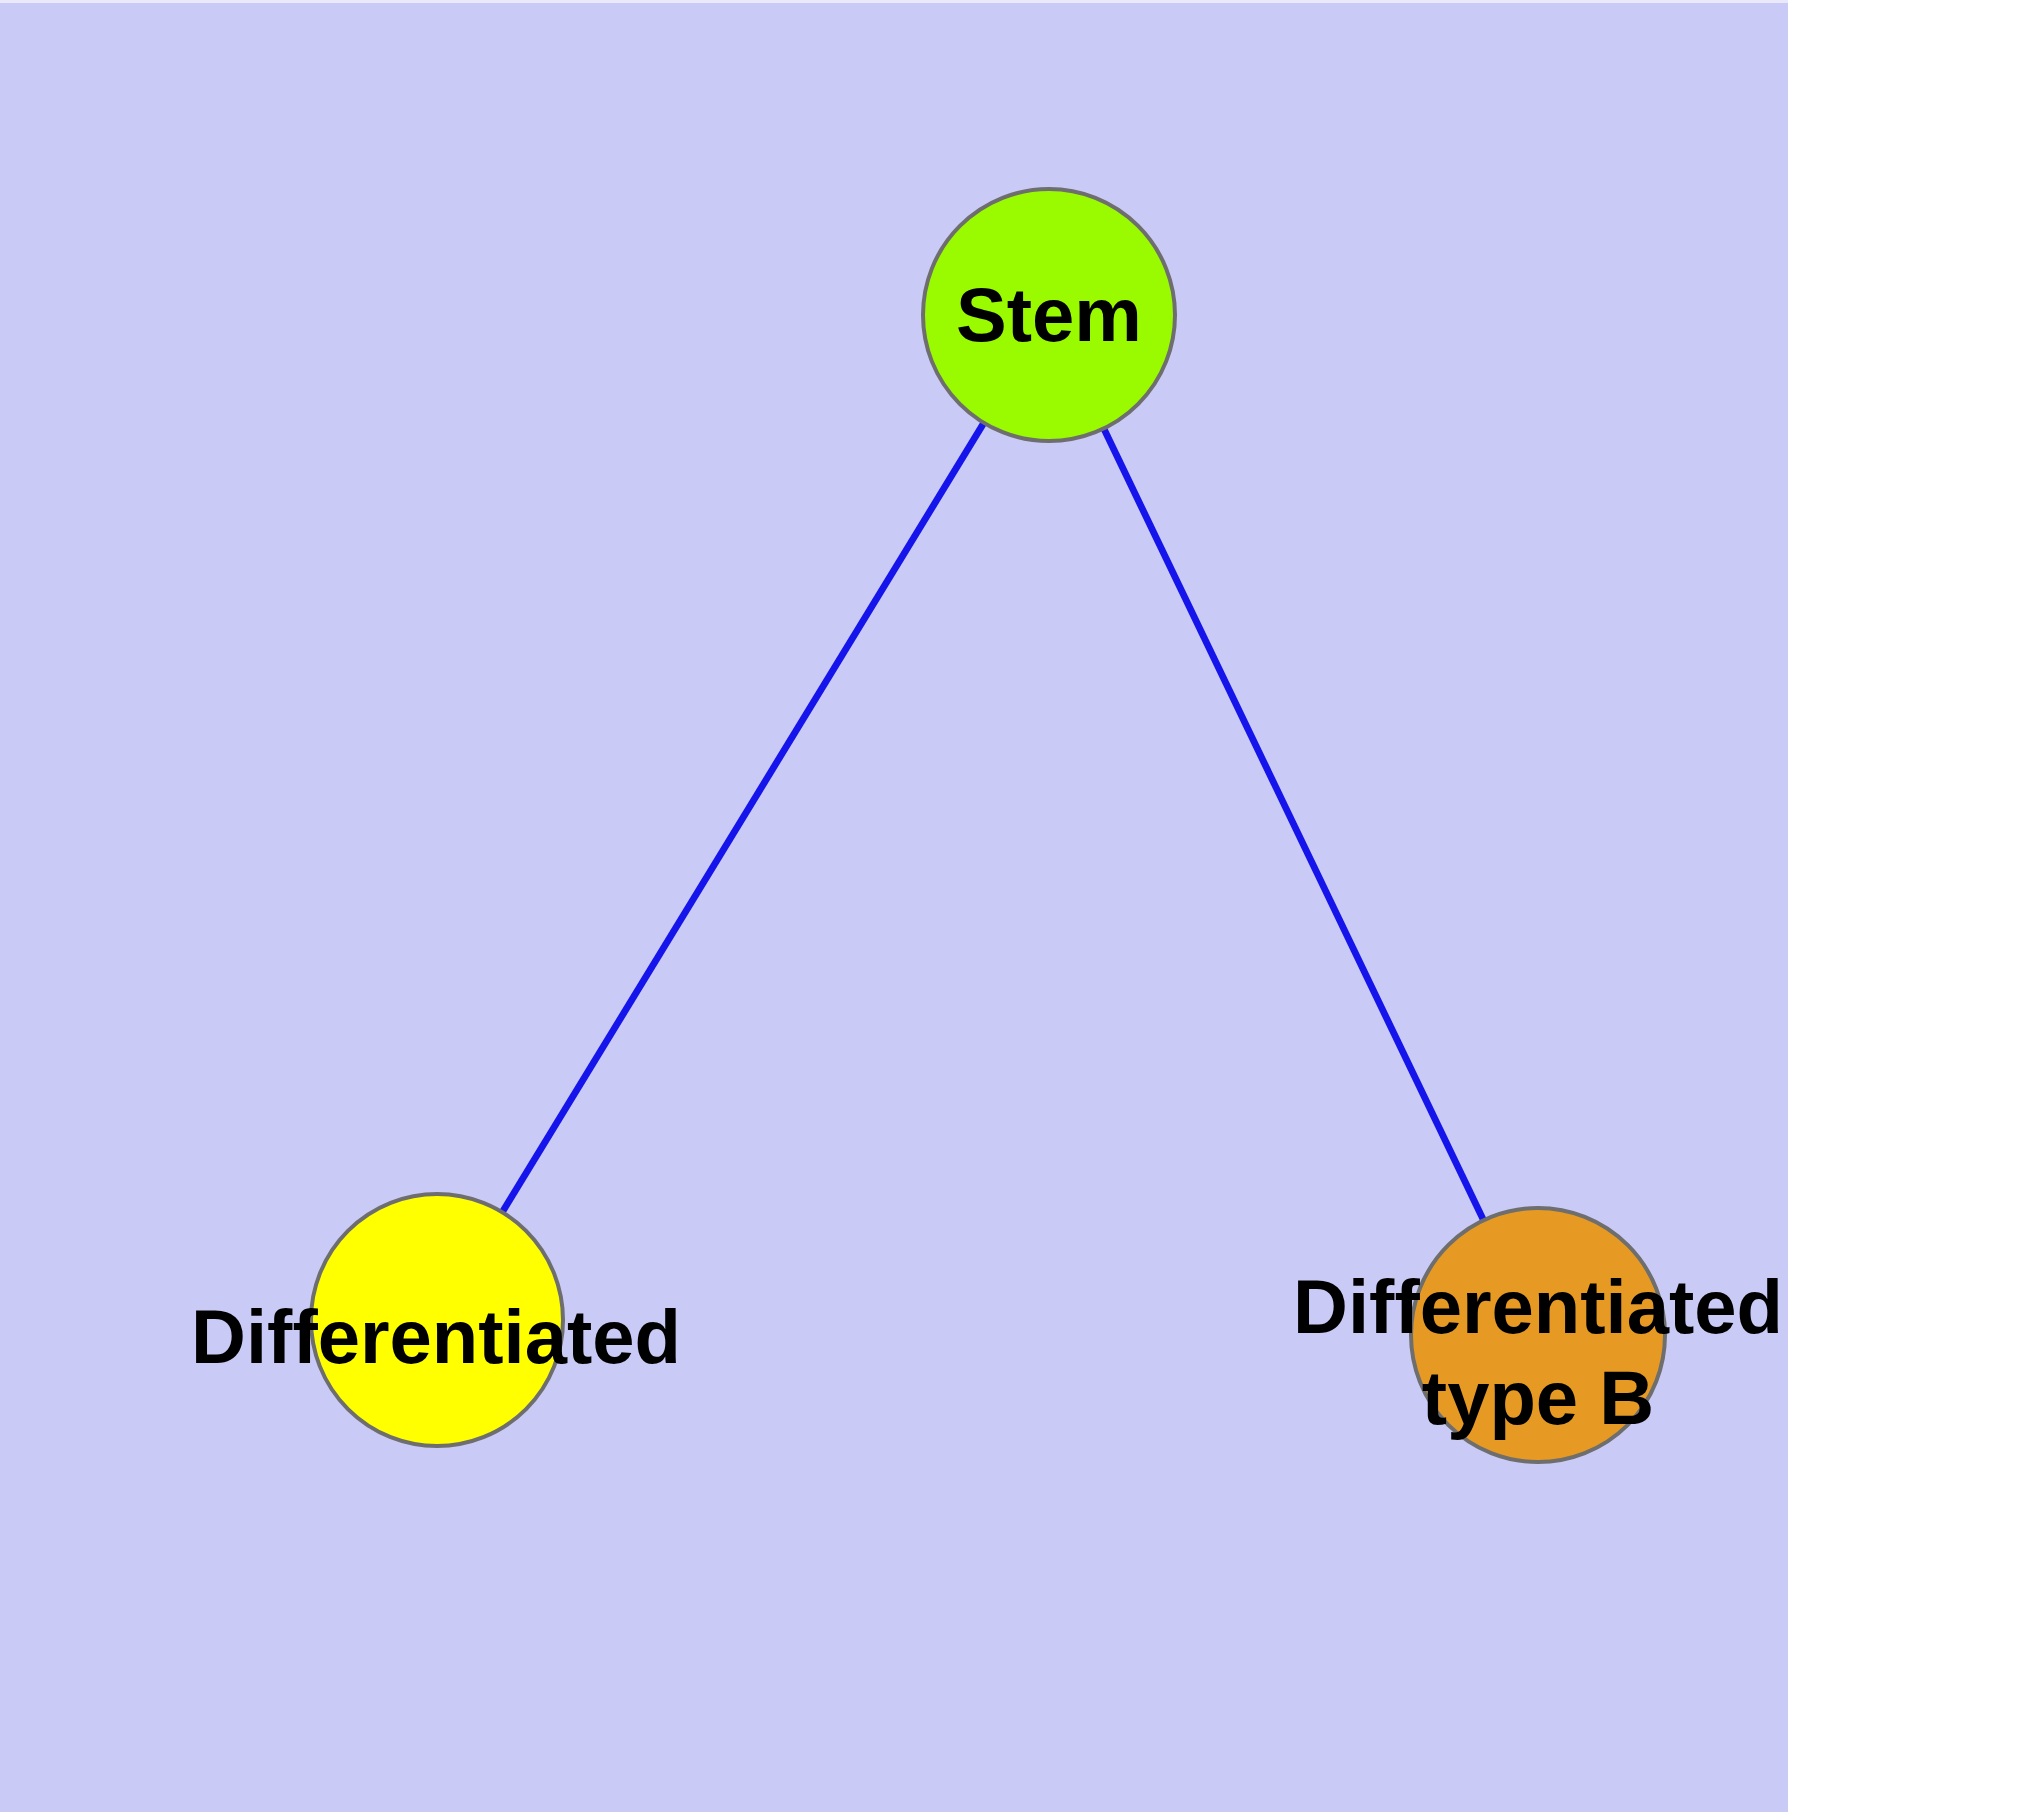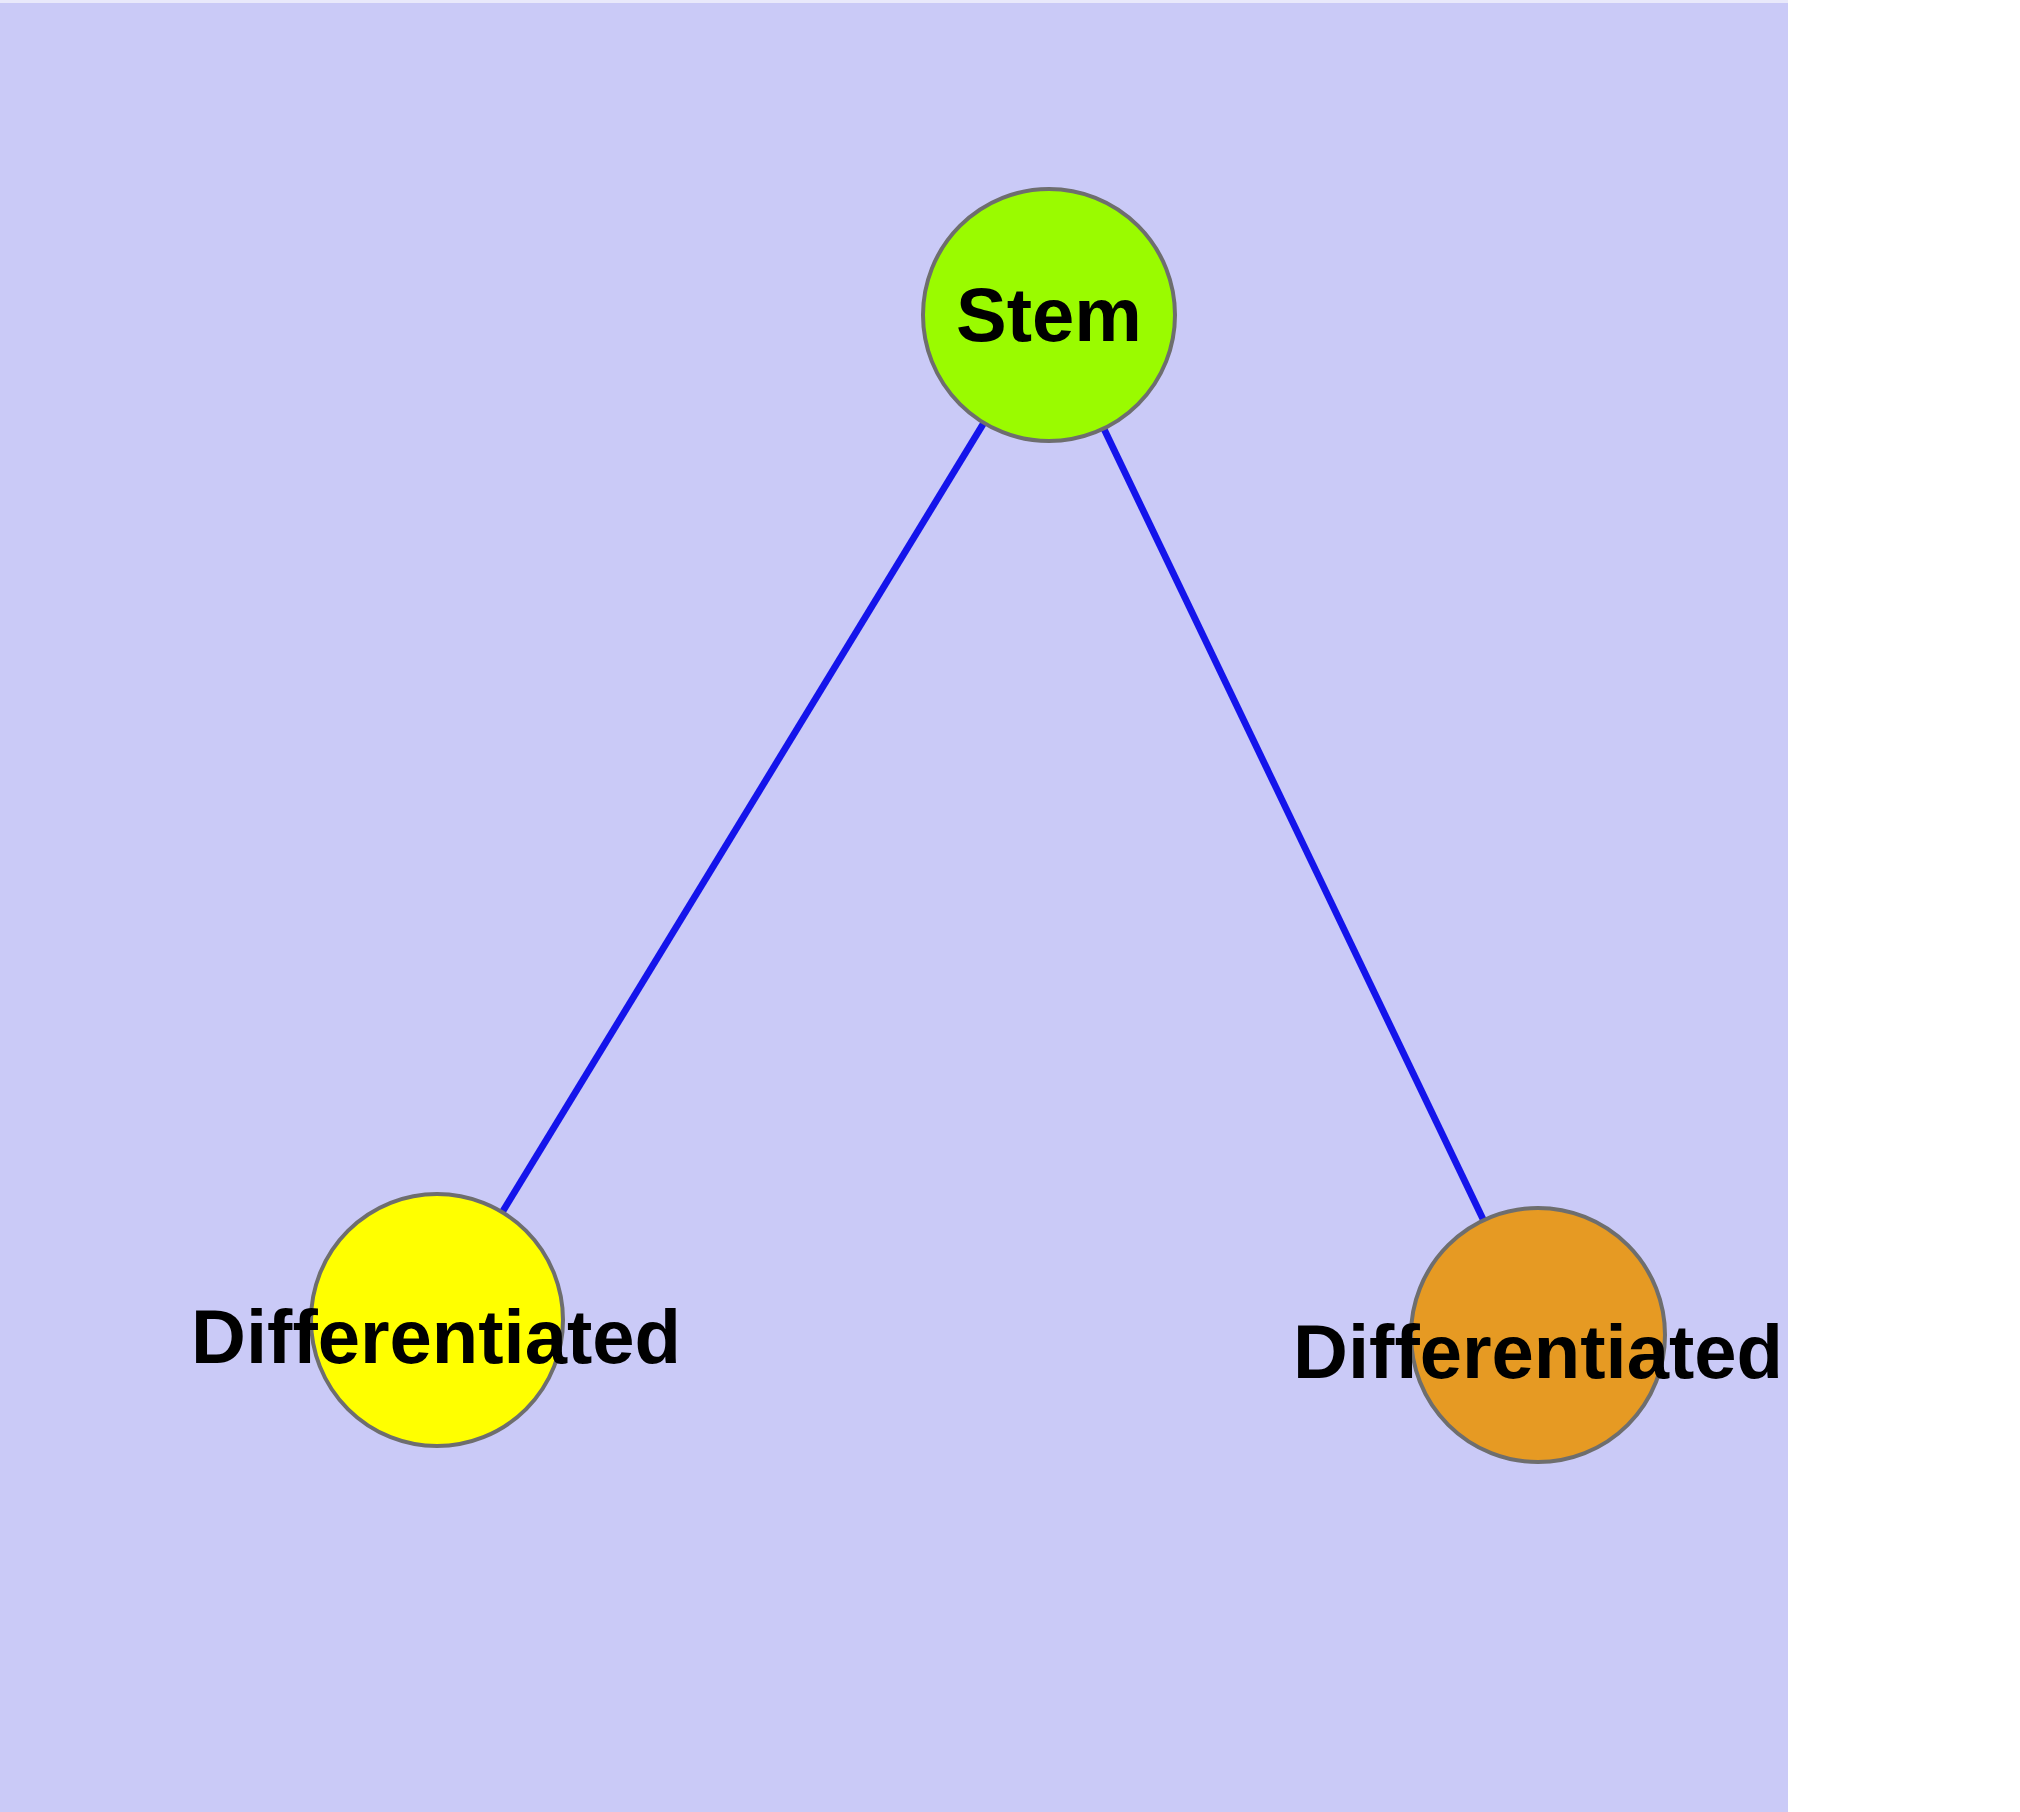--- a/index.html
+++ b/index.html
@@ -53,15 +53,16 @@
   </div>
 
   <div class="node-circle" style="left: 309px; top: 1192px; width: 256px; height: 256px; background: rgb(255, 255, 0); border-color: rgb(110, 110, 110); border-width: 4.2px;"></div>
   <div class="node-label" style="left: 436px; top: 1337px;">
     <span class="lbl-line">Differentiated</span>
   </div>
 
   <div class="node-circle" style="left: 1409px; top: 1206px; width: 258px; height: 258px; background: rgb(230, 154, 35); border-color: rgb(110, 110, 110); border-width: 4.2px;"></div>
   <div class="node-label" style="left: 1538px; top: 1352px;">
     <span class="lbl-line">Differentiated</span>
+    <span class="lbl-line">type B</span>
   </div>
 </div>
 
 
 </body></html>

